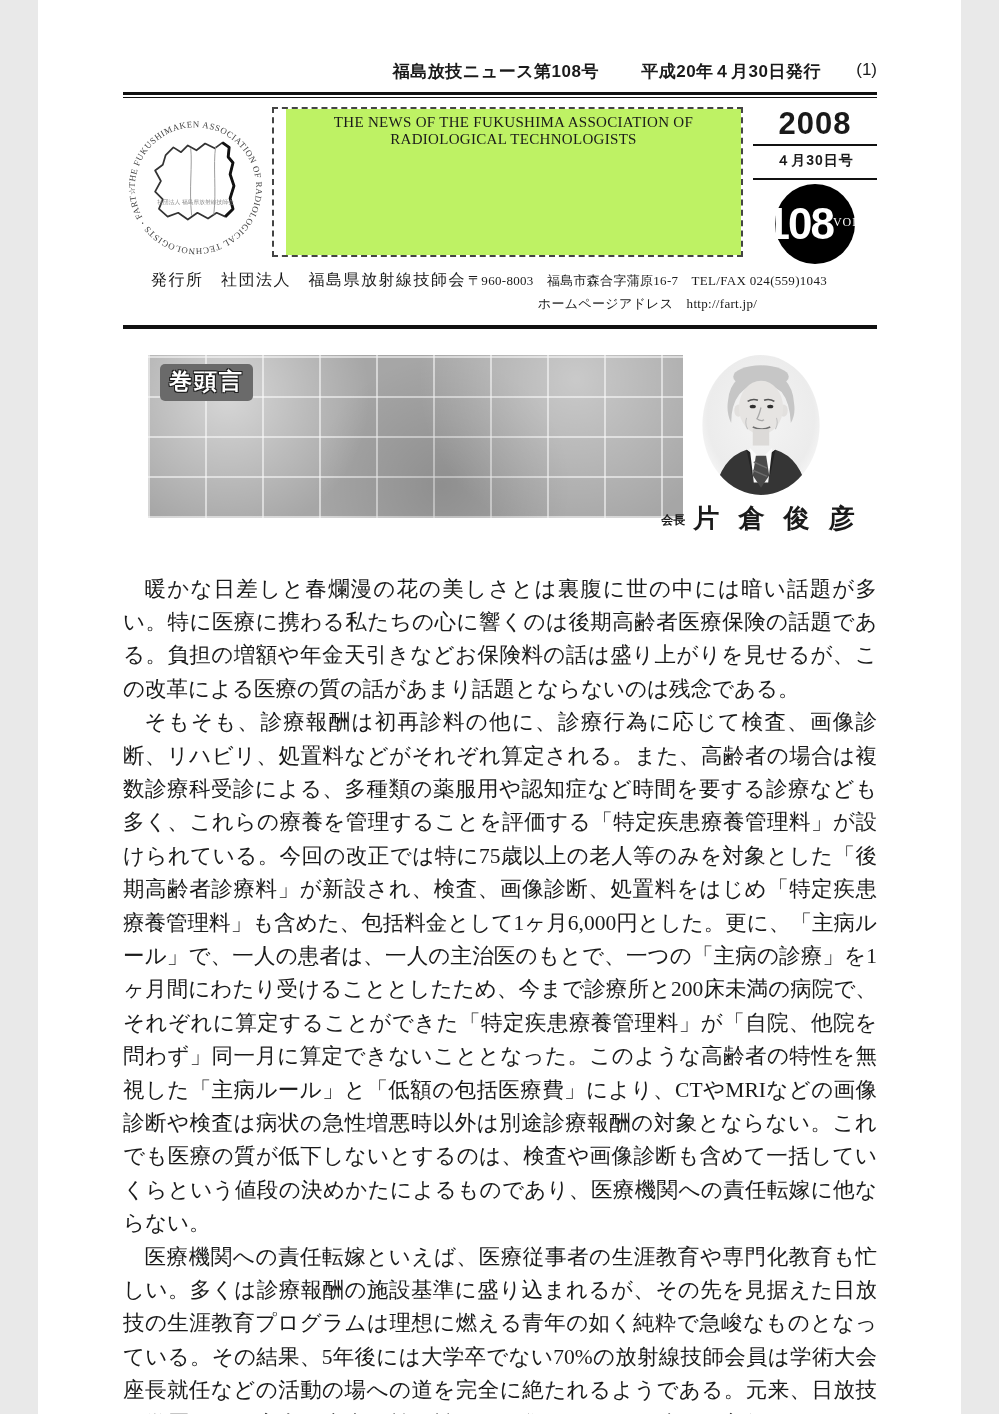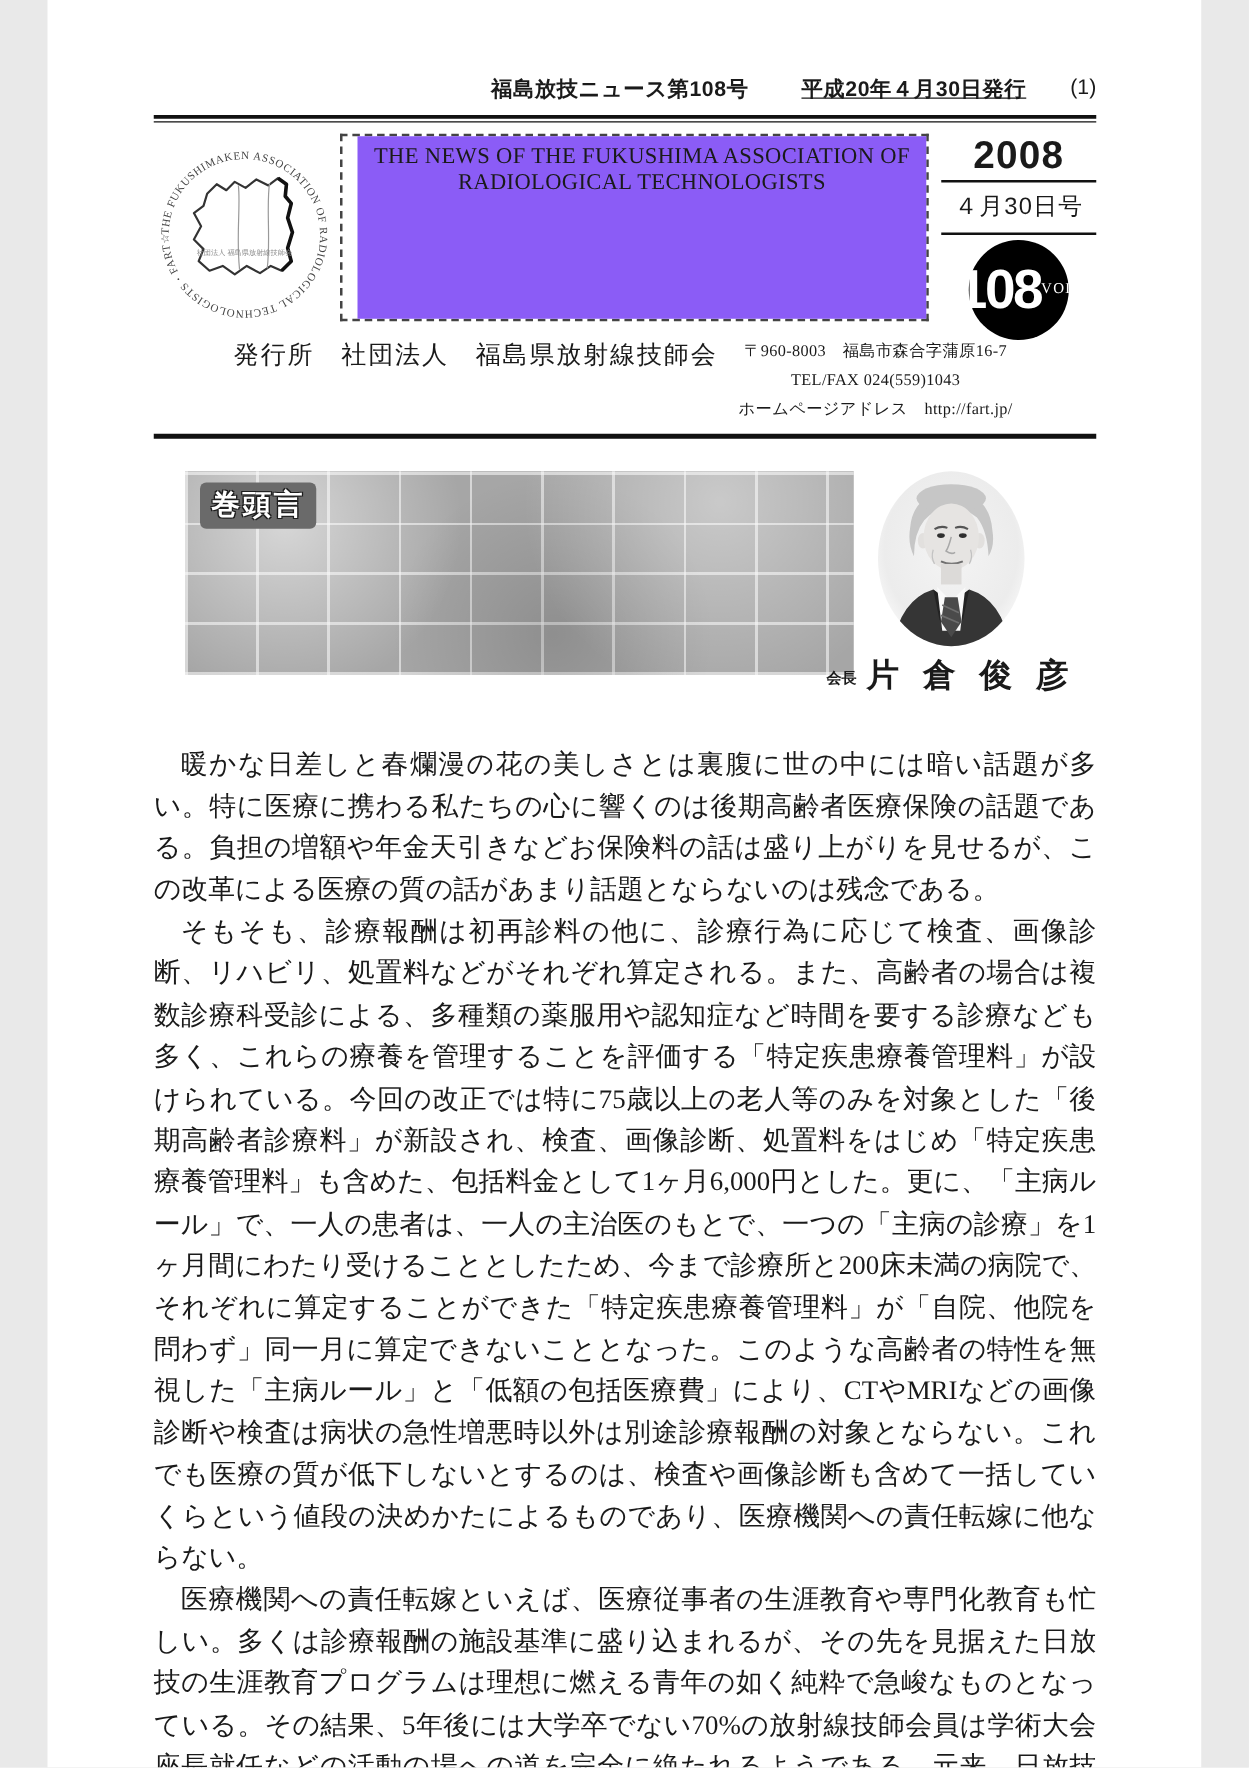--- a/index.html
+++ b/index.html
@@ -4,49 +4,49 @@
 <style>
   html,body{margin:0;padding:0;background:#e9e9e9;}
   .page{
     width:923px;height:1414px;background:#fff;margin:0 auto;position:relative;
     box-sizing:border-box;padding:60px 84px 0 85px;color:#1a1a1a;
     font-family:"Liberation Serif","DejaVu Serif",serif;overflow:hidden;
   }
   
   .top-line{position:relative;height:28px;font-family:"Liberation Sans","DejaVu Sans",sans-serif;font-size:17px;font-weight:bold;}
   .hdr-issue{position:absolute;left:50%;transform:translateX(-52%);letter-spacing:.5px;}
-  .hdr-date{position:absolute;right:56px;letter-spacing:.5px;text-decoration:underline;}
+  .hdr-date{position:absolute;right:56px;letter-spacing:.5px;}
   .hdr-page{position:absolute;right:0;font-weight:normal;}
   .double-rule{margin-top:4px;border-top:3px solid #111;border-bottom:1px solid #111;height:2px;}
   
   .masthead{display:flex;margin-top:9px;height:150px;}
   .logo{width:145px;flex:none;}
   .title-box{flex:1;border:2px dashed #444;margin-left:4px;display:flex;flex-direction:row;box-sizing:border-box;background:#fff;}
   .title-band{flex:1;position:relative;margin:5px 6px 0 6px;
     background-color:#fff;
     background-image:
       repeating-linear-gradient(90deg, rgba(60,60,60,.35) 0 2px, rgba(0,0,0,0) 2px 17px),
       radial-gradient(circle, #c9c9c9 1.1px, rgba(0,0,0,0) 1.4px),
       radial-gradient(circle, #c9c9c9 1.1px, rgba(0,0,0,0) 1.4px);
     background-size:auto, 7px 7px, 7px 7px;
     background-position:0 0, 0 0, 3.5px 3.5px;
   }
   .title-svg{width:100%;height:100%;display:block;}
-  .subtitle{background:#8b5cf6;font-size:18px;text-align:center;padding:5px 0 8px;letter-spacing:.3px;font-family:"Liberation Serif","DejaVu Serif",serif;}
+  .subtitle{background:#bef264;font-size:15px;text-align:center;padding:5px 0 8px;letter-spacing:.3px;font-family:"Liberation Serif","DejaVu Serif",serif;}
   .issue-col{width:124px;flex:none;margin-left:10px;text-align:center;font-family:"Liberation Sans","DejaVu Sans",sans-serif;}
   .year{font-size:31px;font-weight:600;letter-spacing:1px;line-height:1.1;}
   .issue-divider{border-top:2px solid #111;margin:3px 0;}
-  .issue-date{font-size:19px;font-weight:normal;padding:3px 0 5px;letter-spacing:1px;text-align:center;}
+  .issue-date{font-size:14px;font-weight:bold;padding:3px 0 5px;letter-spacing:1px;text-align:center;}
   .vol-badge{width:80px;height:80px;border-radius:50%;background:#000;color:#fff;margin:4px auto 0;
     display:flex;align-items:center;justify-content:center;}
   .vol-num{font-size:44px;font-weight:800;line-height:1;letter-spacing:-2px;}
   .vol-label{font-size:12px;letter-spacing:1px;margin-top:-3px;font-family:Liberation Serif, serif;}
   
   .publisher{display:flex;align-items:flex-start;margin-top:13px;}
-  .pub-name{font-size:20px;margin-left:64px;letter-spacing:1.5px;white-space:nowrap;}
+  .pub-name{font-size:16px;margin-left:28px;letter-spacing:1.5px;white-space:nowrap;}
   .pub-contact{margin-left:auto;margin-right:50px;text-align:center;font-size:13px;line-height:1.75;letter-spacing:.3px;}
   .thick-rule{margin-top:9px;border-top:4px solid #111;}
   
   .article-head{position:relative;height:198px;margin-top:24px;}
   .banner{position:absolute;left:25px;top:2px;width:535px;height:163px;
     background-color:#a6a6a6;
     background-image:
       radial-gradient(circle at 15% 25%, rgba(255,255,255,.55), rgba(255,255,255,0) 30%),
       radial-gradient(circle at 80% 15%, rgba(255,255,255,.4), rgba(255,255,255,0) 35%),
       radial-gradient(circle at 55% 80%, rgba(0,0,0,.14), rgba(0,0,0,0) 40%),

